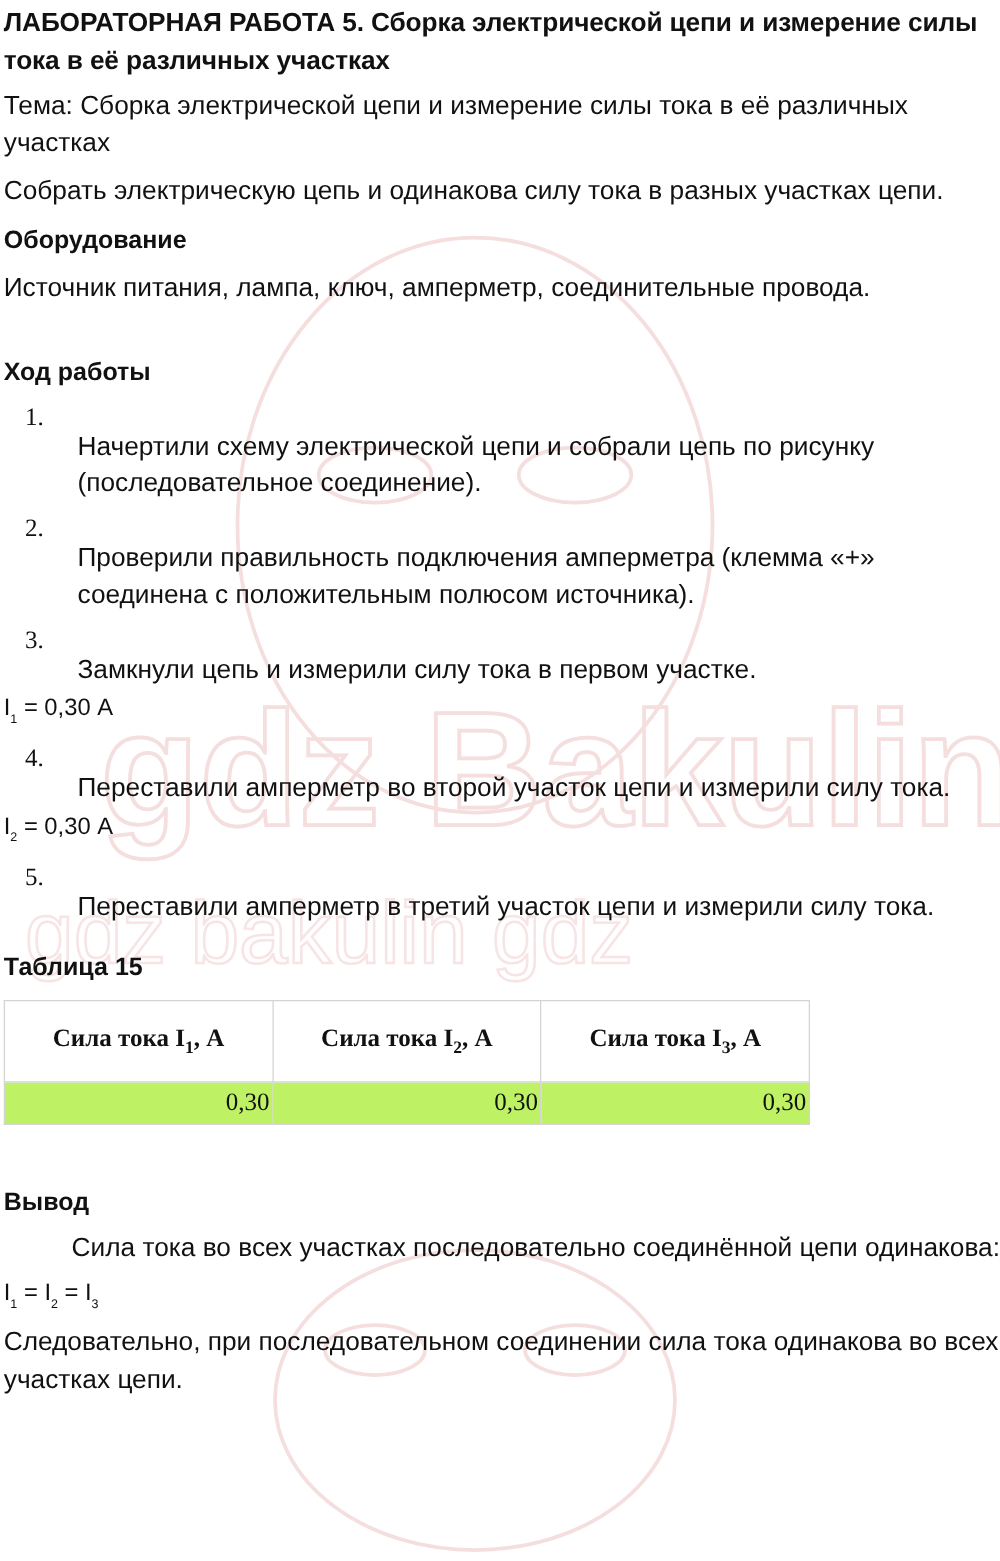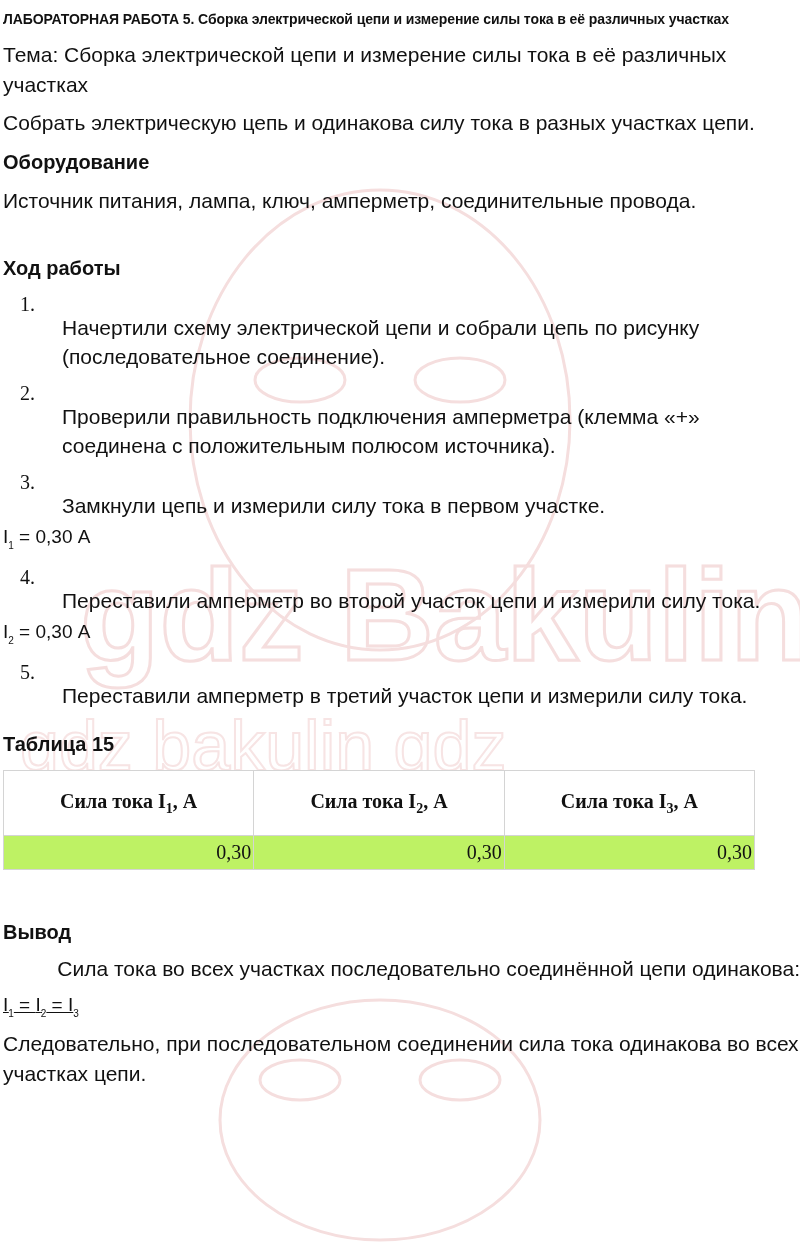--- a/index.html
+++ b/index.html
@@ -6,21 +6,21 @@
   body {
     width: 800px; height: 1249px; overflow: hidden; position: relative;
     font-family: "Liberation Sans", sans-serif; color: #111111;
   }
   .watermark {
     position: absolute; left: 0; top: 0; width: 800px; height: 1249px;
     pointer-events: none; z-index: 0;
   }
   .page { position: relative; z-index: 1; padding: 0 0 0 3px; }
   h1 {
-    font-size: 14px; font-weight: bold; margin: 0; padding-top: 4px;
+    font-size: 21px; font-weight: bold; margin: 0; padding-top: 4px;
     line-height: 30px; letter-spacing: -0.1px;
   }
   .topic { font-size: 21px; line-height: 30px; margin: 6px 0 0 0; }
   h2 { font-size: 20px; font-weight: bold; margin: 0; line-height: 28px; }
   p { font-size: 21px; line-height: 30px; margin: 0; }
   .h-goal { margin-top: 8px; }
   .p-goal { margin-top: 8px; }
   .h-equip { margin-top: 10px; }
   .p-equip { margin-top: 10px; }
   .h-proc { margin-top: 38px; }
@@ -29,34 +29,34 @@
   .step .num {
     width: 59px; flex: 0 0 59px; text-align: left; padding-left: 17px;
     box-sizing: border-box; font-family: "Liberation Serif", serif; font-size: 20px;
   }
   .step .txt { flex: 1; margin-top: 23px; }
   .meas { font-size: 19px; line-height: 26px; margin: 4px 0 4px 0; }
   .meas sub { font-size: 10px; vertical-align: -6px; }
   .s1 { margin-top: 8px; }
   .h-table { margin-top: 20px; }
   table {
-    border-collapse: collapse; margin-top: 12px; width: 752px;
+    border-collapse: collapse; margin-top: 12px; width: 645px;
     font-family: "Liberation Serif", serif;
   }
   th {
     font-size: 20px; font-weight: bold; height: 62px; border: 1px solid #d4d4d4;
     text-align: center; width: 218px; background: #ffffff;
   }
   td {
     font-size: 20px; height: 33px; border: 1px solid #d4d4d4; text-align: right;
     padding: 0 2px 0 0; background: #bef264;
   }
   .h-concl { margin-top: 48px; }
   .c1 { margin-top: 8px; text-align: right; }
-  .eq { font-size: 19px; line-height: 26px; margin-top: 8px; text-decoration: underline; }
+  .eq { font-size: 19px; line-height: 26px; margin-top: 8px; }
   .eq sub { font-size: 10px; vertical-align: -6px; }
   .c2 { margin-top: 2px; }
 </style>
 </head>
 <body>
 
 <svg class="watermark" viewBox="0 0 800 1249">
   <g fill="none" stroke="#f5dede" stroke-width="3">
     <ellipse cx="380" cy="420" rx="190" ry="230"></ellipse>
     <ellipse cx="300" cy="380" rx="45" ry="22"></ellipse>

